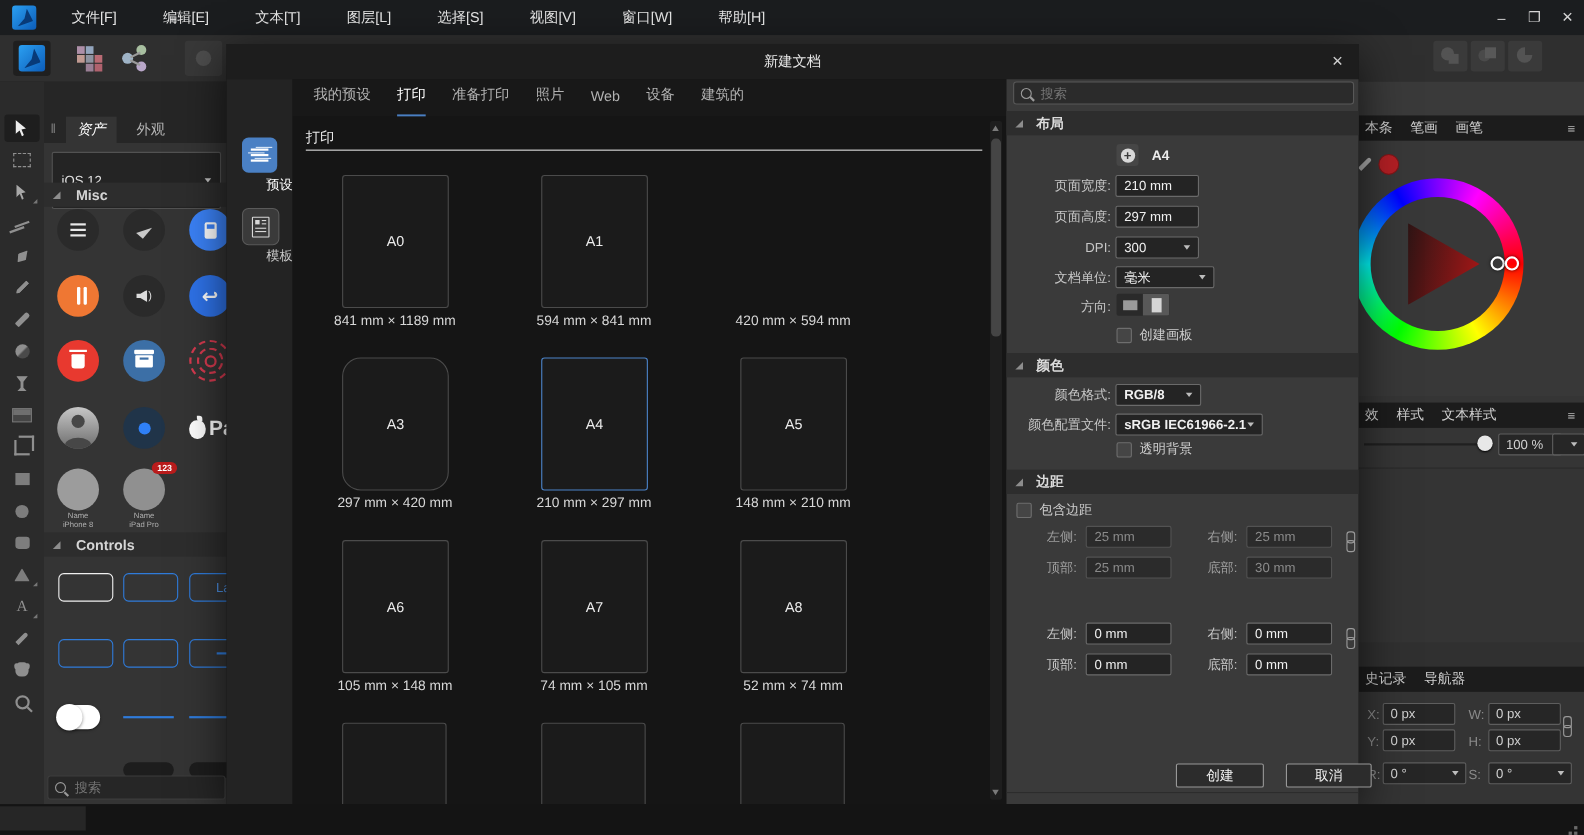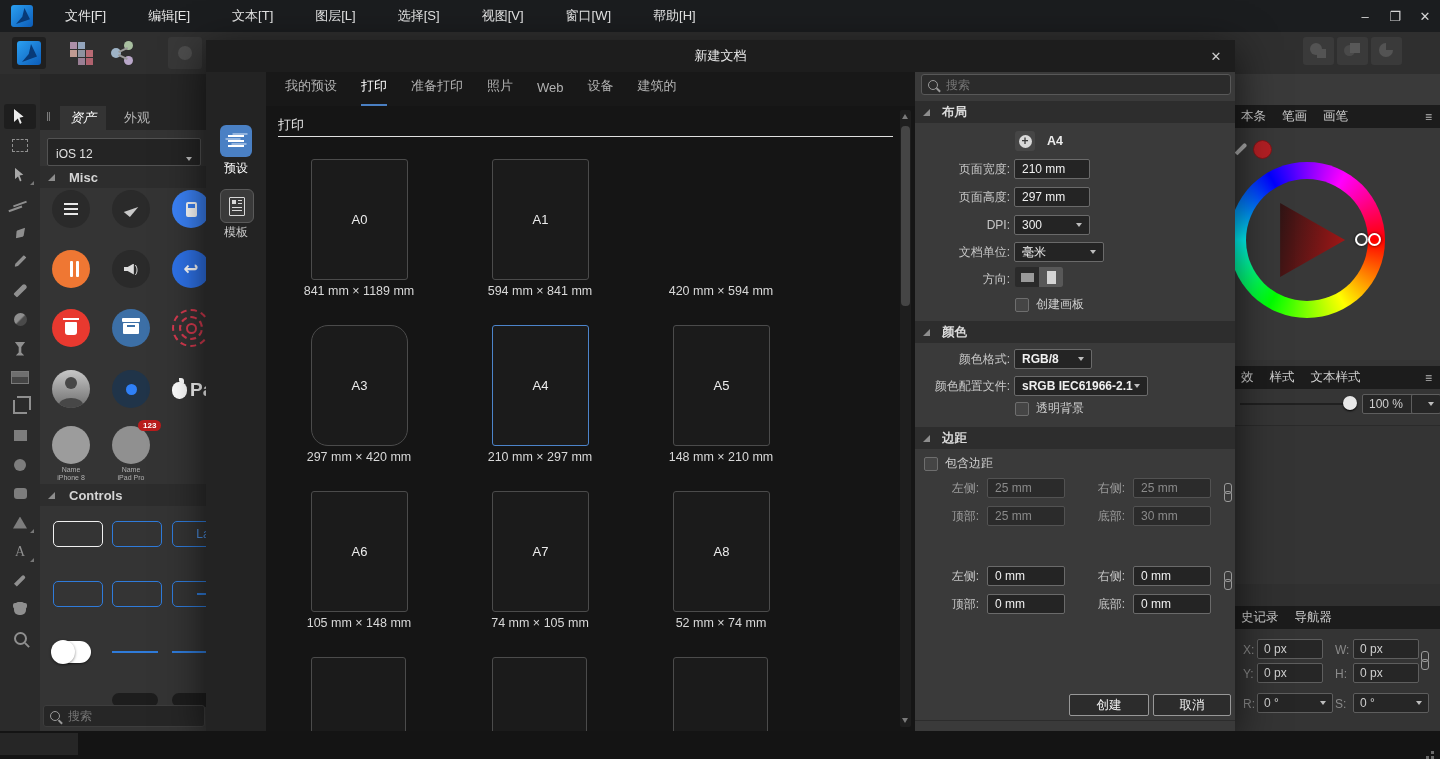--- a/index.html
+++ b/index.html
@@ -23,21 +23,21 @@
   .tool .g{position:relative;}
   .tool-active-bg{position:absolute;left:4px;top:2px;width:32px;height:25px;background:#1e1e1e;border-radius:3px;}
   .corner{position:absolute;right:6px;bottom:4px;width:0;height:0;border-left:4px solid transparent;border-bottom:4px solid #777;}
 
   
   .assets{left:40px;top:74px;width:166px;height:657px;background:#343434;}
   .apanel-top{position:absolute;left:0;top:0;width:170px;height:56px;background:#262626;}
   .atab{position:absolute;top:32px;height:24px;padding:0 10px;font-size:13px;display:flex;align-items:center;color:#b5b5b5;}
   .atab.active{background:#343434;color:#fff;font-style:italic;}
   .grip{color:#808080;font-size:12px;letter-spacing:1px;}
-  .dropdown{background:#242424;border:1px solid #525252;border-radius:2px;color:#e0e0e0;display:flex;align-items:flex-end;padding:4px 8px;font-size:12px;}
+  .dropdown{background:#242424;border:1px solid #525252;border-radius:2px;color:#e0e0e0;display:flex;align-items:center;padding:16px 8px;font-size:12px;}
   .dropdown .i-caret{margin-left:auto;}
   .sec-hdr{background:#2d2d2d;display:flex;align-items:center;color:#d5d5d5;font-weight:bold;font-size:13px;}
   .circ{position:absolute;width:38px;height:38px;border-radius:50%;display:flex;align-items:center;justify-content:center;}
   .mini-label{position:absolute;width:60px;text-align:center;font-size:7px;line-height:8px;color:#b0b0b0;}
   .badge{position:absolute;background:#b91c1c;color:#fff;font-size:8px;border-radius:8px;padding:1px 5px;font-weight:bold;}
   .cbox{position:absolute;height:24px;border-radius:5px;}
   .blueline{position:absolute;height:2px;background:#2f7bda;}
   .pill-dark{position:absolute;height:14px;border-radius:7px;background:#1d1d1d;}
   .searchbar{background:#262626;border:1px solid #3d3d3d;border-radius:3px;display:flex;align-items:center;padding:0 6px;gap:6px;}
   .searchbar input{background:transparent;border:none;outline:none;color:#9a9a9a;font-size:12px;width:110px;font-family:inherit;}
@@ -53,21 +53,21 @@
   .i-chain::before,.i-chain::after{content:"";position:absolute;left:0;width:6px;height:9px;border:1.5px solid #9a9a9a;border-radius:3px;}
   .i-chain::before{top:0;} .i-chain::after{top:8px;}
   .checkbox{width:12px;height:12px;background:#454545;border:1px solid #6e6e6e;border-radius:2px;flex:none;}
 
   
   .dialog{left:206px;top:40px;width:1029px;height:691px;background:#161616;z-index:50;box-shadow:0 10px 40px rgba(0,0,0,.65);}
   .dlg-title{position:absolute;left:0;top:0;width:1029px;height:32px;background:#1d1d1d;display:flex;align-items:center;justify-content:center;color:#e8e8e8;font-size:13px;}
   .dlg-close{position:absolute;right:8px;top:6px;width:22px;height:20px;color:#cfcfcf;font-size:13px;}
   .dlg-side{position:absolute;left:0;top:32px;width:60px;height:659px;background:#232323;}
   .side-ic{position:absolute;left:14px;width:32px;height:32px;border-radius:6px;}
-  .side-lbl{position:absolute;left:0;width:60px;text-align:center;font-size:12px;}
+  .side-lbl{position:absolute;left:0;width:60px;text-align:right;font-size:12px;}
   .dlg-tabs{position:absolute;left:60px;top:32px;width:649px;height:34px;background:#181818;display:flex;align-items:flex-end;gap:24px;padding-left:19px;box-sizing:border-box;}
   .dtab{color:#b2b2b2;font-size:13px;padding-bottom:9px;border-bottom:2px solid transparent;}
   .dtab.active{color:#fff;border-bottom-color:#4a7fc2;}
   .dlg-content{position:absolute;left:60px;top:66px;width:649px;height:625px;background:#151515;overflow:hidden;}
   .pcell{position:absolute;width:95px;height:119px;border:1px solid #4b4b4b;border-radius:3px;background:#1b1b1b;display:flex;align-items:center;justify-content:center;color:#ececec;font-size:13px;}
   .pcell.sel{border-color:#4c84ca;}
   .psize{position:absolute;width:160px;text-align:center;color:#d8d8d8;font-size:12.5px;}
   .vscroll{position:absolute;right:4px;top:4px;width:11px;height:617px;background:#1e1e1e;border-radius:2px;}
   .vthumb{position:absolute;left:1px;width:9px;background:#454545;border-radius:4px;}
   .varrow{position:absolute;left:2px;width:0;height:0;border-left:3.5px solid transparent;border-right:3.5px solid transparent;}
@@ -636,19 +636,19 @@
       <div class="sfield" style="left:218px;top:522px;width:62px;">
           <span>0 mm</span>
         </div>
       <span class="abs i-chain" style="left:309px;top:499px;"></span>
 
       
       <i class="abs" style="left:0;top:648px;width:320px;height:1px;background:#2c2c2c;display:block;"></i>
       <div class="sbtn" style="left:154px;top:622px;width:78px;">
           <span>创建</span>
         </div>
-      <div class="sbtn" style="left:238px;top:622px;width:76px;">
+      <div class="sbtn" style="left:254px;top:622px;width:76px;">
           <span>取消</span>
         </div>
     </div>
   </div>
 
 </div>
 
 </body></html>

